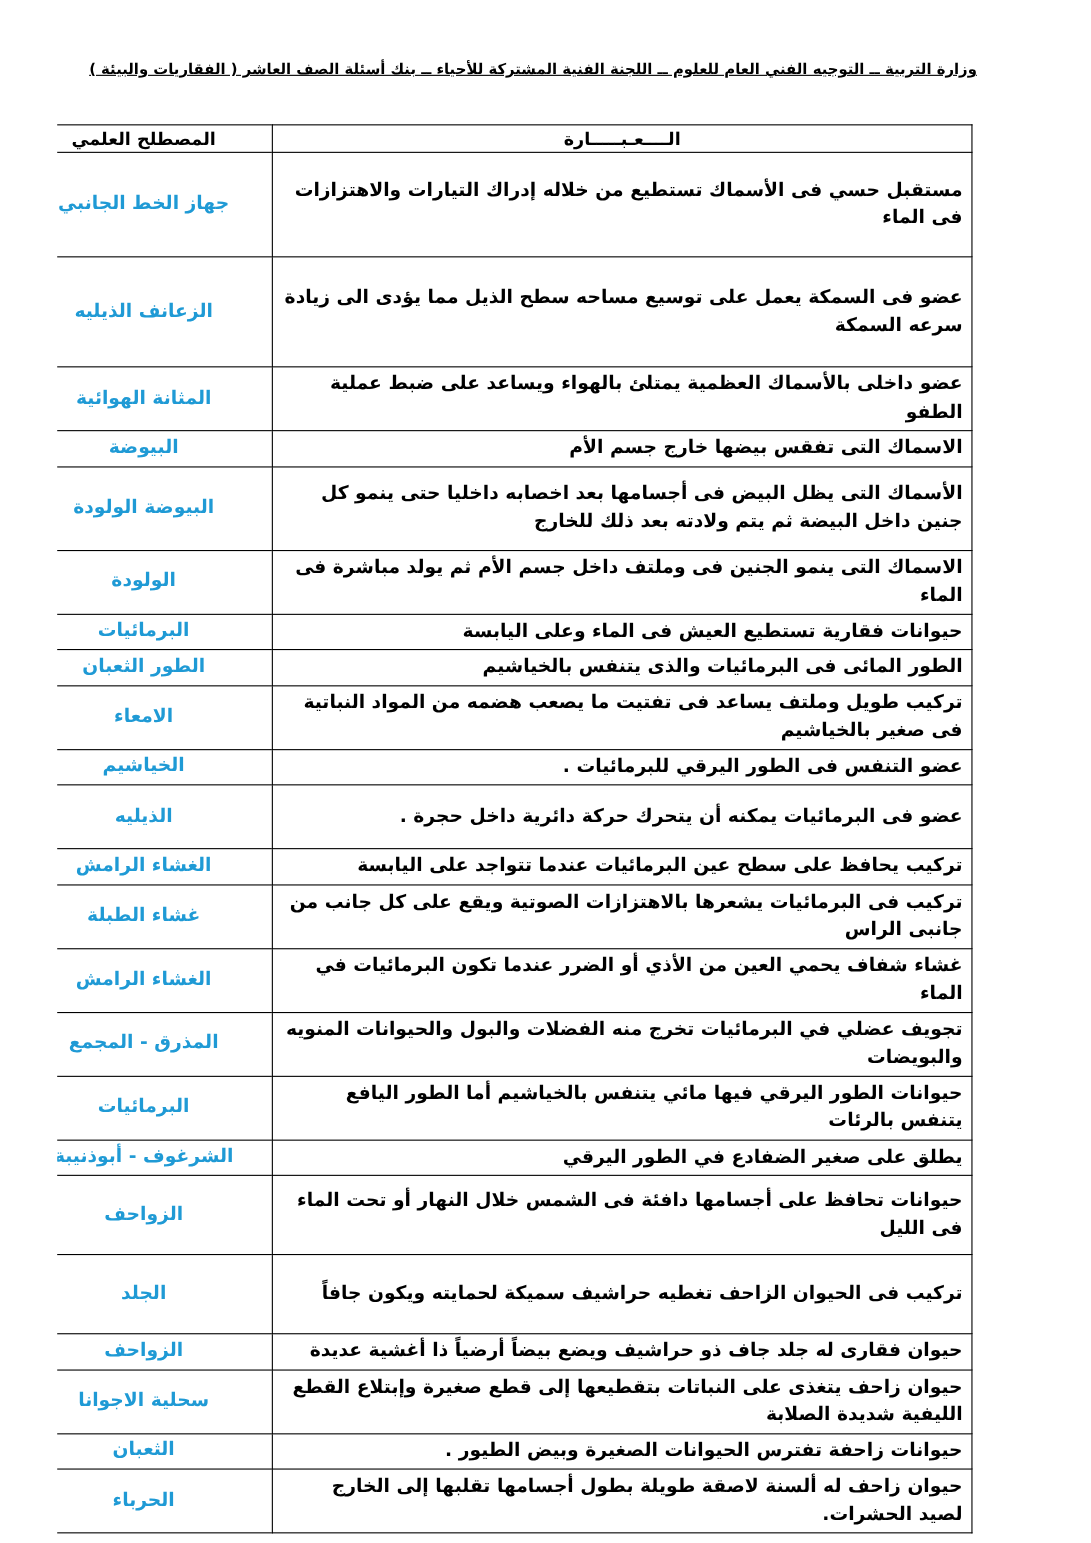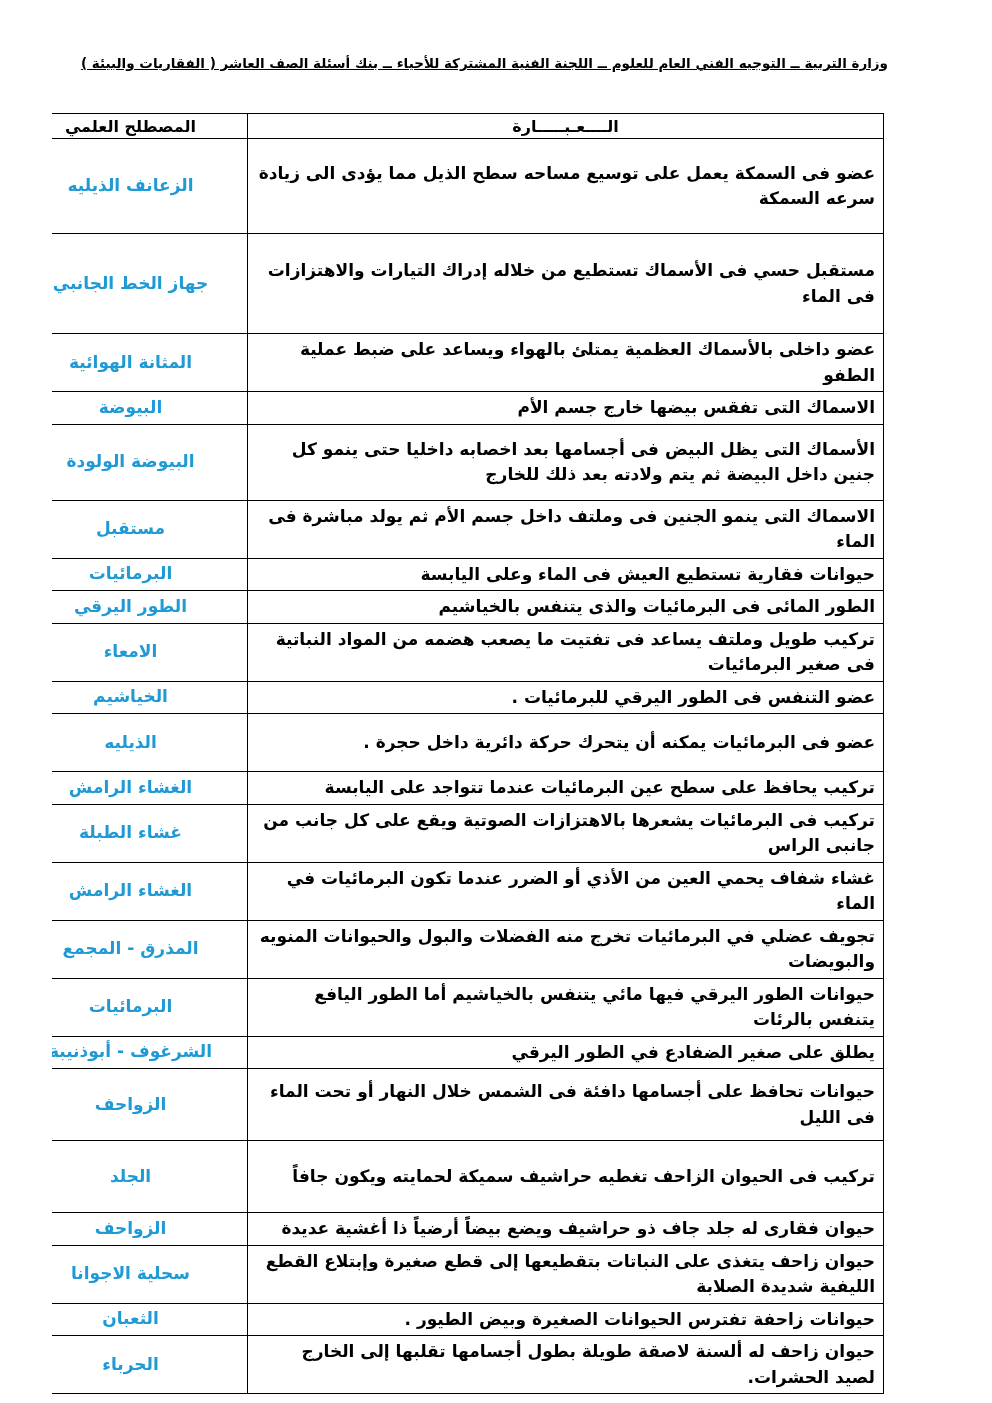--- a/index.html
+++ b/index.html
@@ -101,53 +101,53 @@
 
   <table class="term-table">
     <thead>
       <tr>
         <th class="col-statement">الــــعـبـــــارة</th>
         <th class="col-term">المصطلح العلمي</th>
       </tr>
     </thead>
     <tbody>
         <tr>
+          <td class="statement-cell">مستقبل حسي فى الأسماك تستطيع من خلاله إدراك التيارات والاهتزازات فى الماء</td>
+          <td class="term-cell">جهاز الخط الجانبي</td>
+        </tr>
+        <tr>
           <td class="statement-cell">عضو فى السمكة يعمل على توسيع مساحه سطح الذيل مما يؤدى الى زيادة سرعه السمكة</td>
           <td class="term-cell">الزعانف الذيليه</td>
         </tr>
         <tr>
-          <td class="statement-cell">مستقبل حسي فى الأسماك تستطيع من خلاله إدراك التيارات والاهتزازات فى الماء</td>
-          <td class="term-cell">جهاز الخط الجانبي</td>
-        </tr>
-        <tr>
           <td class="statement-cell">عضو داخلى بالأسماك العظمية يمتلئ بالهواء ويساعد على ضبط عملية الطفو</td>
           <td class="term-cell">المثانة الهوائية</td>
         </tr>
         <tr>
           <td class="statement-cell">الاسماك التى تفقس بيضها خارج جسم الأم</td>
           <td class="term-cell">البيوضة</td>
         </tr>
         <tr>
           <td class="statement-cell">الأسماك التى يظل البيض فى أجسامها بعد اخصابه داخليا حتى ينمو كل جنين داخل البيضة ثم يتم ولادته بعد ذلك للخارج</td>
           <td class="term-cell">البيوضة الولودة</td>
         </tr>
         <tr>
           <td class="statement-cell">الاسماك التى ينمو الجنين فى وملتف داخل جسم الأم ثم يولد مباشرة فى الماء</td>
-          <td class="term-cell">مستقبل</td>
+          <td class="term-cell">الولودة</td>
         </tr>
         <tr>
           <td class="statement-cell">حيوانات فقارية تستطيع العيش فى الماء وعلى اليابسة</td>
           <td class="term-cell">البرمائيات</td>
         </tr>
         <tr>
           <td class="statement-cell">الطور المائى فى البرمائيات والذى يتنفس بالخياشيم</td>
-          <td class="term-cell">الطور اليرقي</td>
-        </tr>
-        <tr>
-          <td class="statement-cell">تركيب طويل وملتف يساعد فى تفتيت ما يصعب هضمه من المواد النباتية فى صغير البرمائيات</td>
+          <td class="term-cell">الطور الثعبان</td>
+        </tr>
+        <tr>
+          <td class="statement-cell">تركيب طويل وملتف يساعد فى تفتيت ما يصعب هضمه من المواد النباتية فى صغير بالخياشيم</td>
           <td class="term-cell">الامعاء</td>
         </tr>
         <tr>
           <td class="statement-cell">عضو التنفس فى الطور اليرقي للبرمائيات .</td>
           <td class="term-cell">الخياشيم</td>
         </tr>
         <tr>
           <td class="statement-cell">عضو فى البرمائيات يمكنه أن يتحرك حركة دائرية داخل حجرة .</td>
           <td class="term-cell">الذيليه</td>
         </tr>

